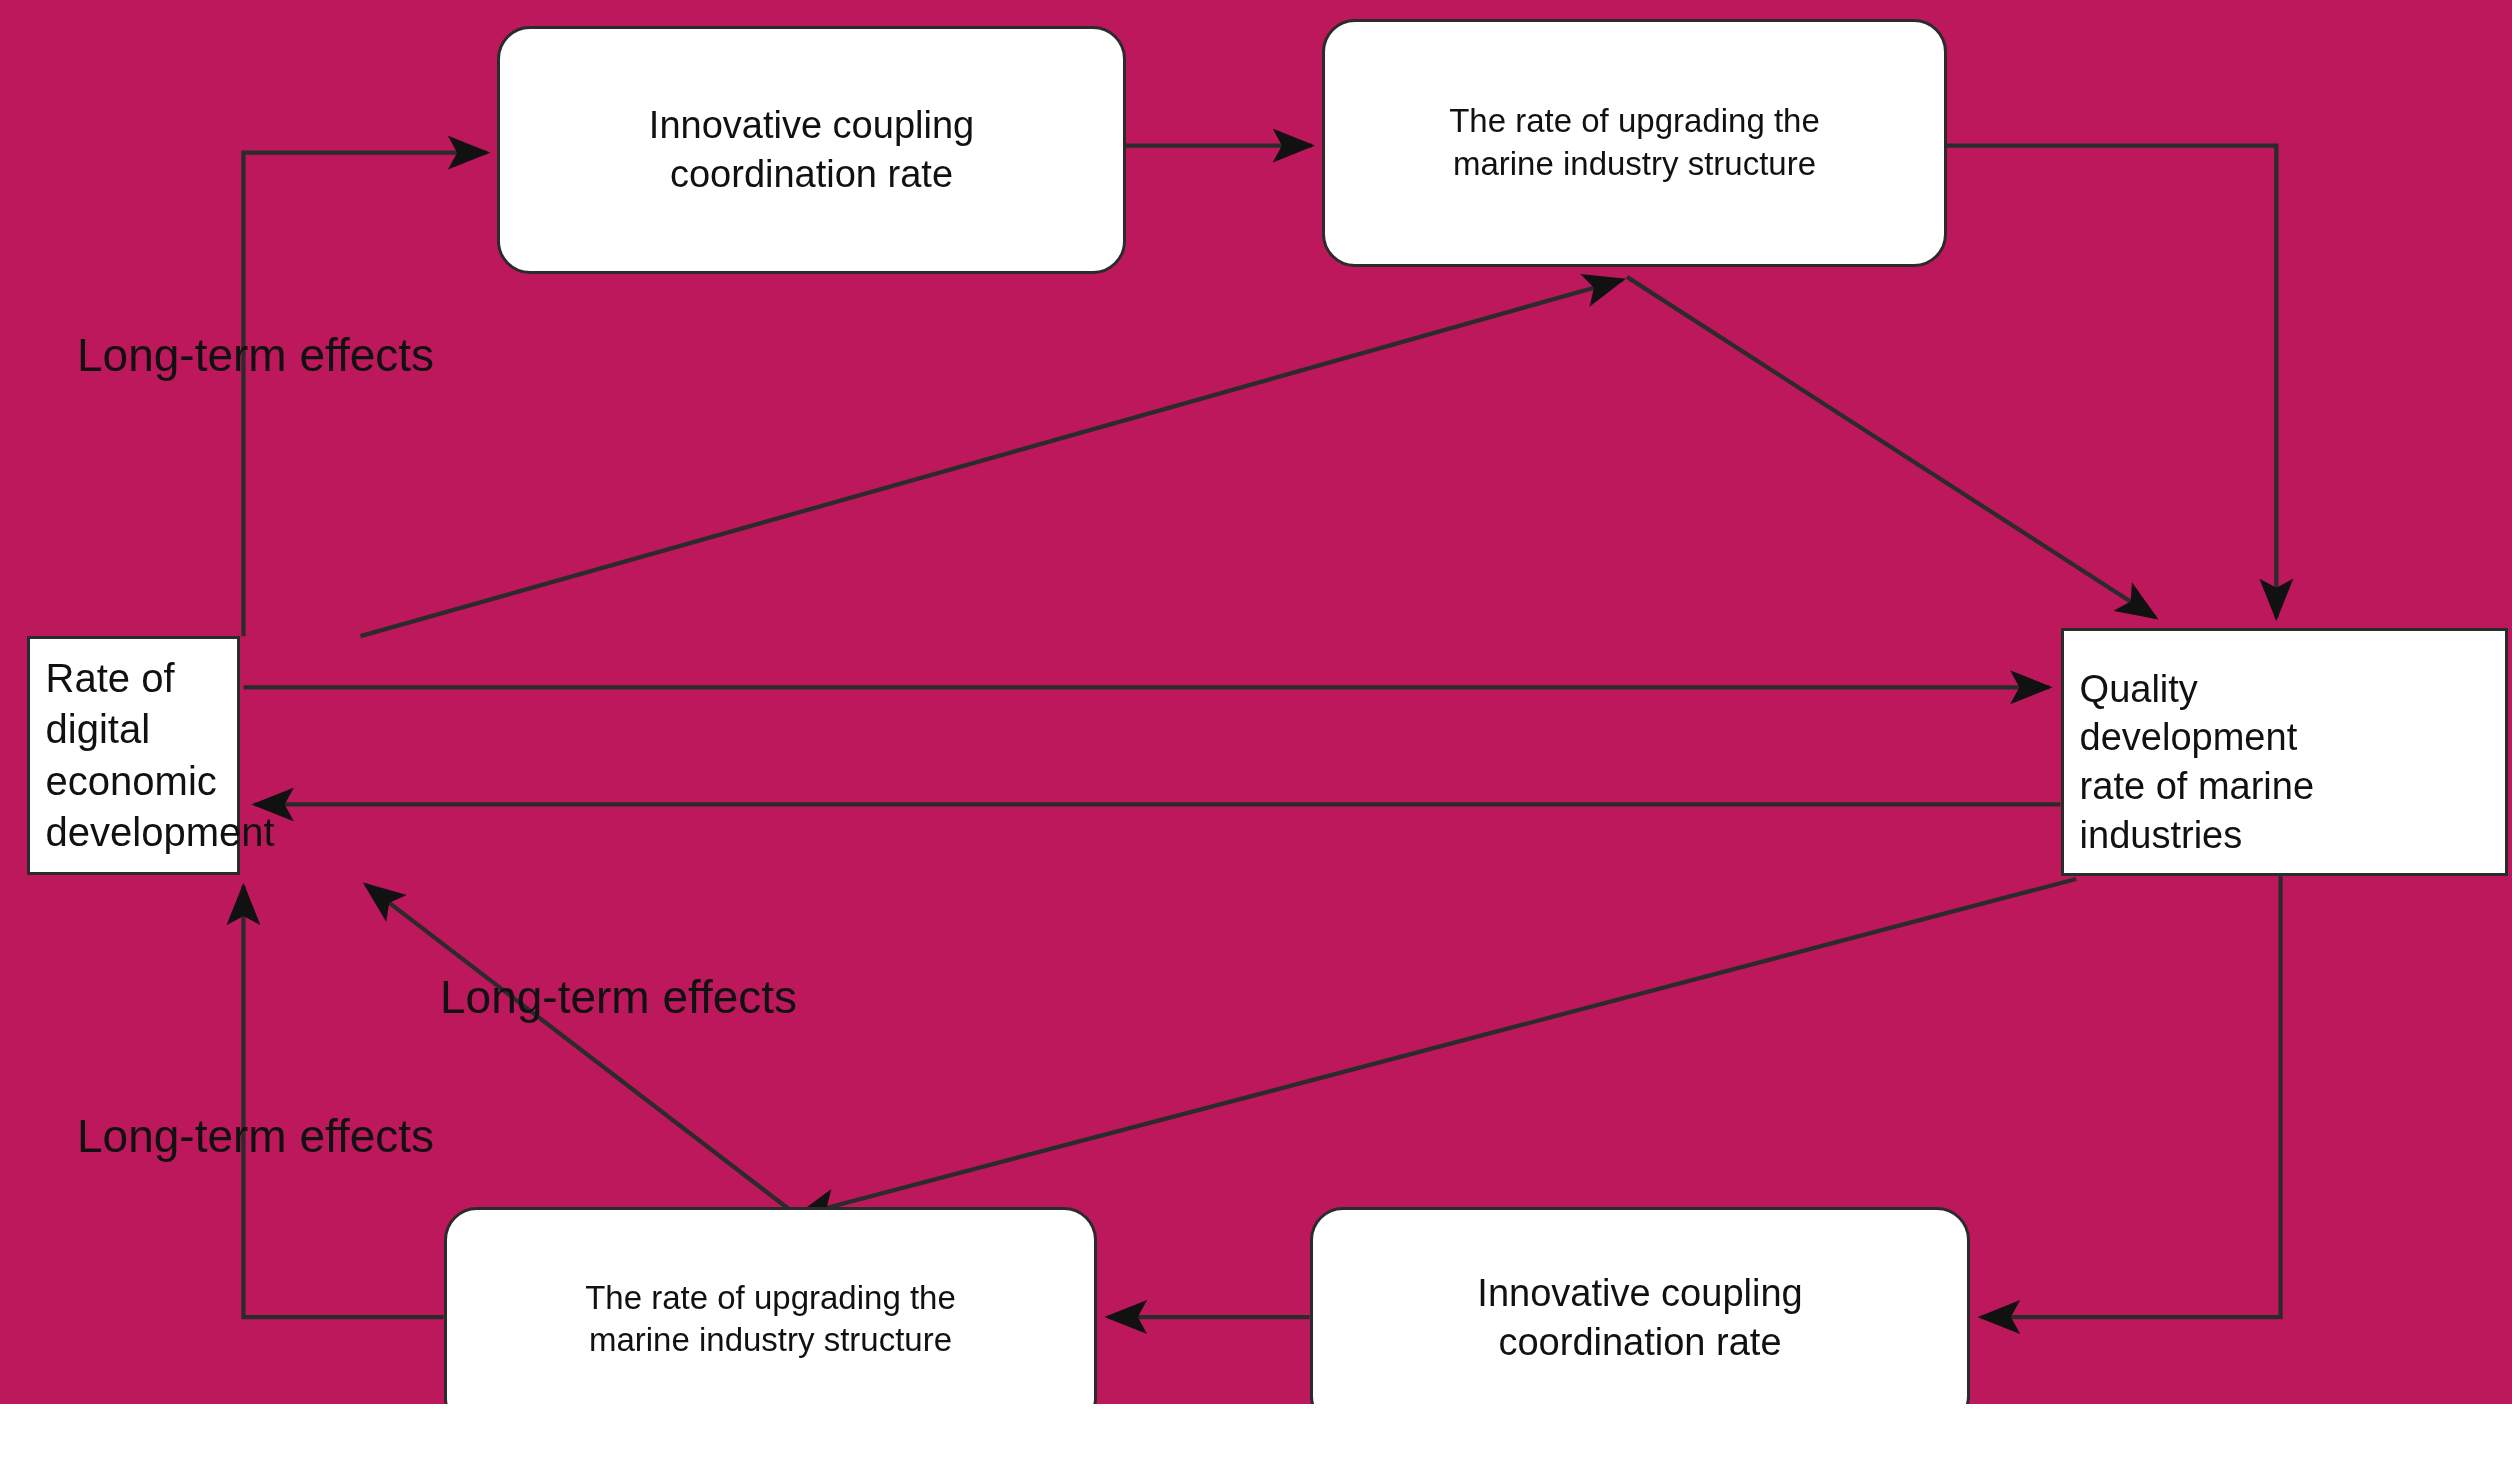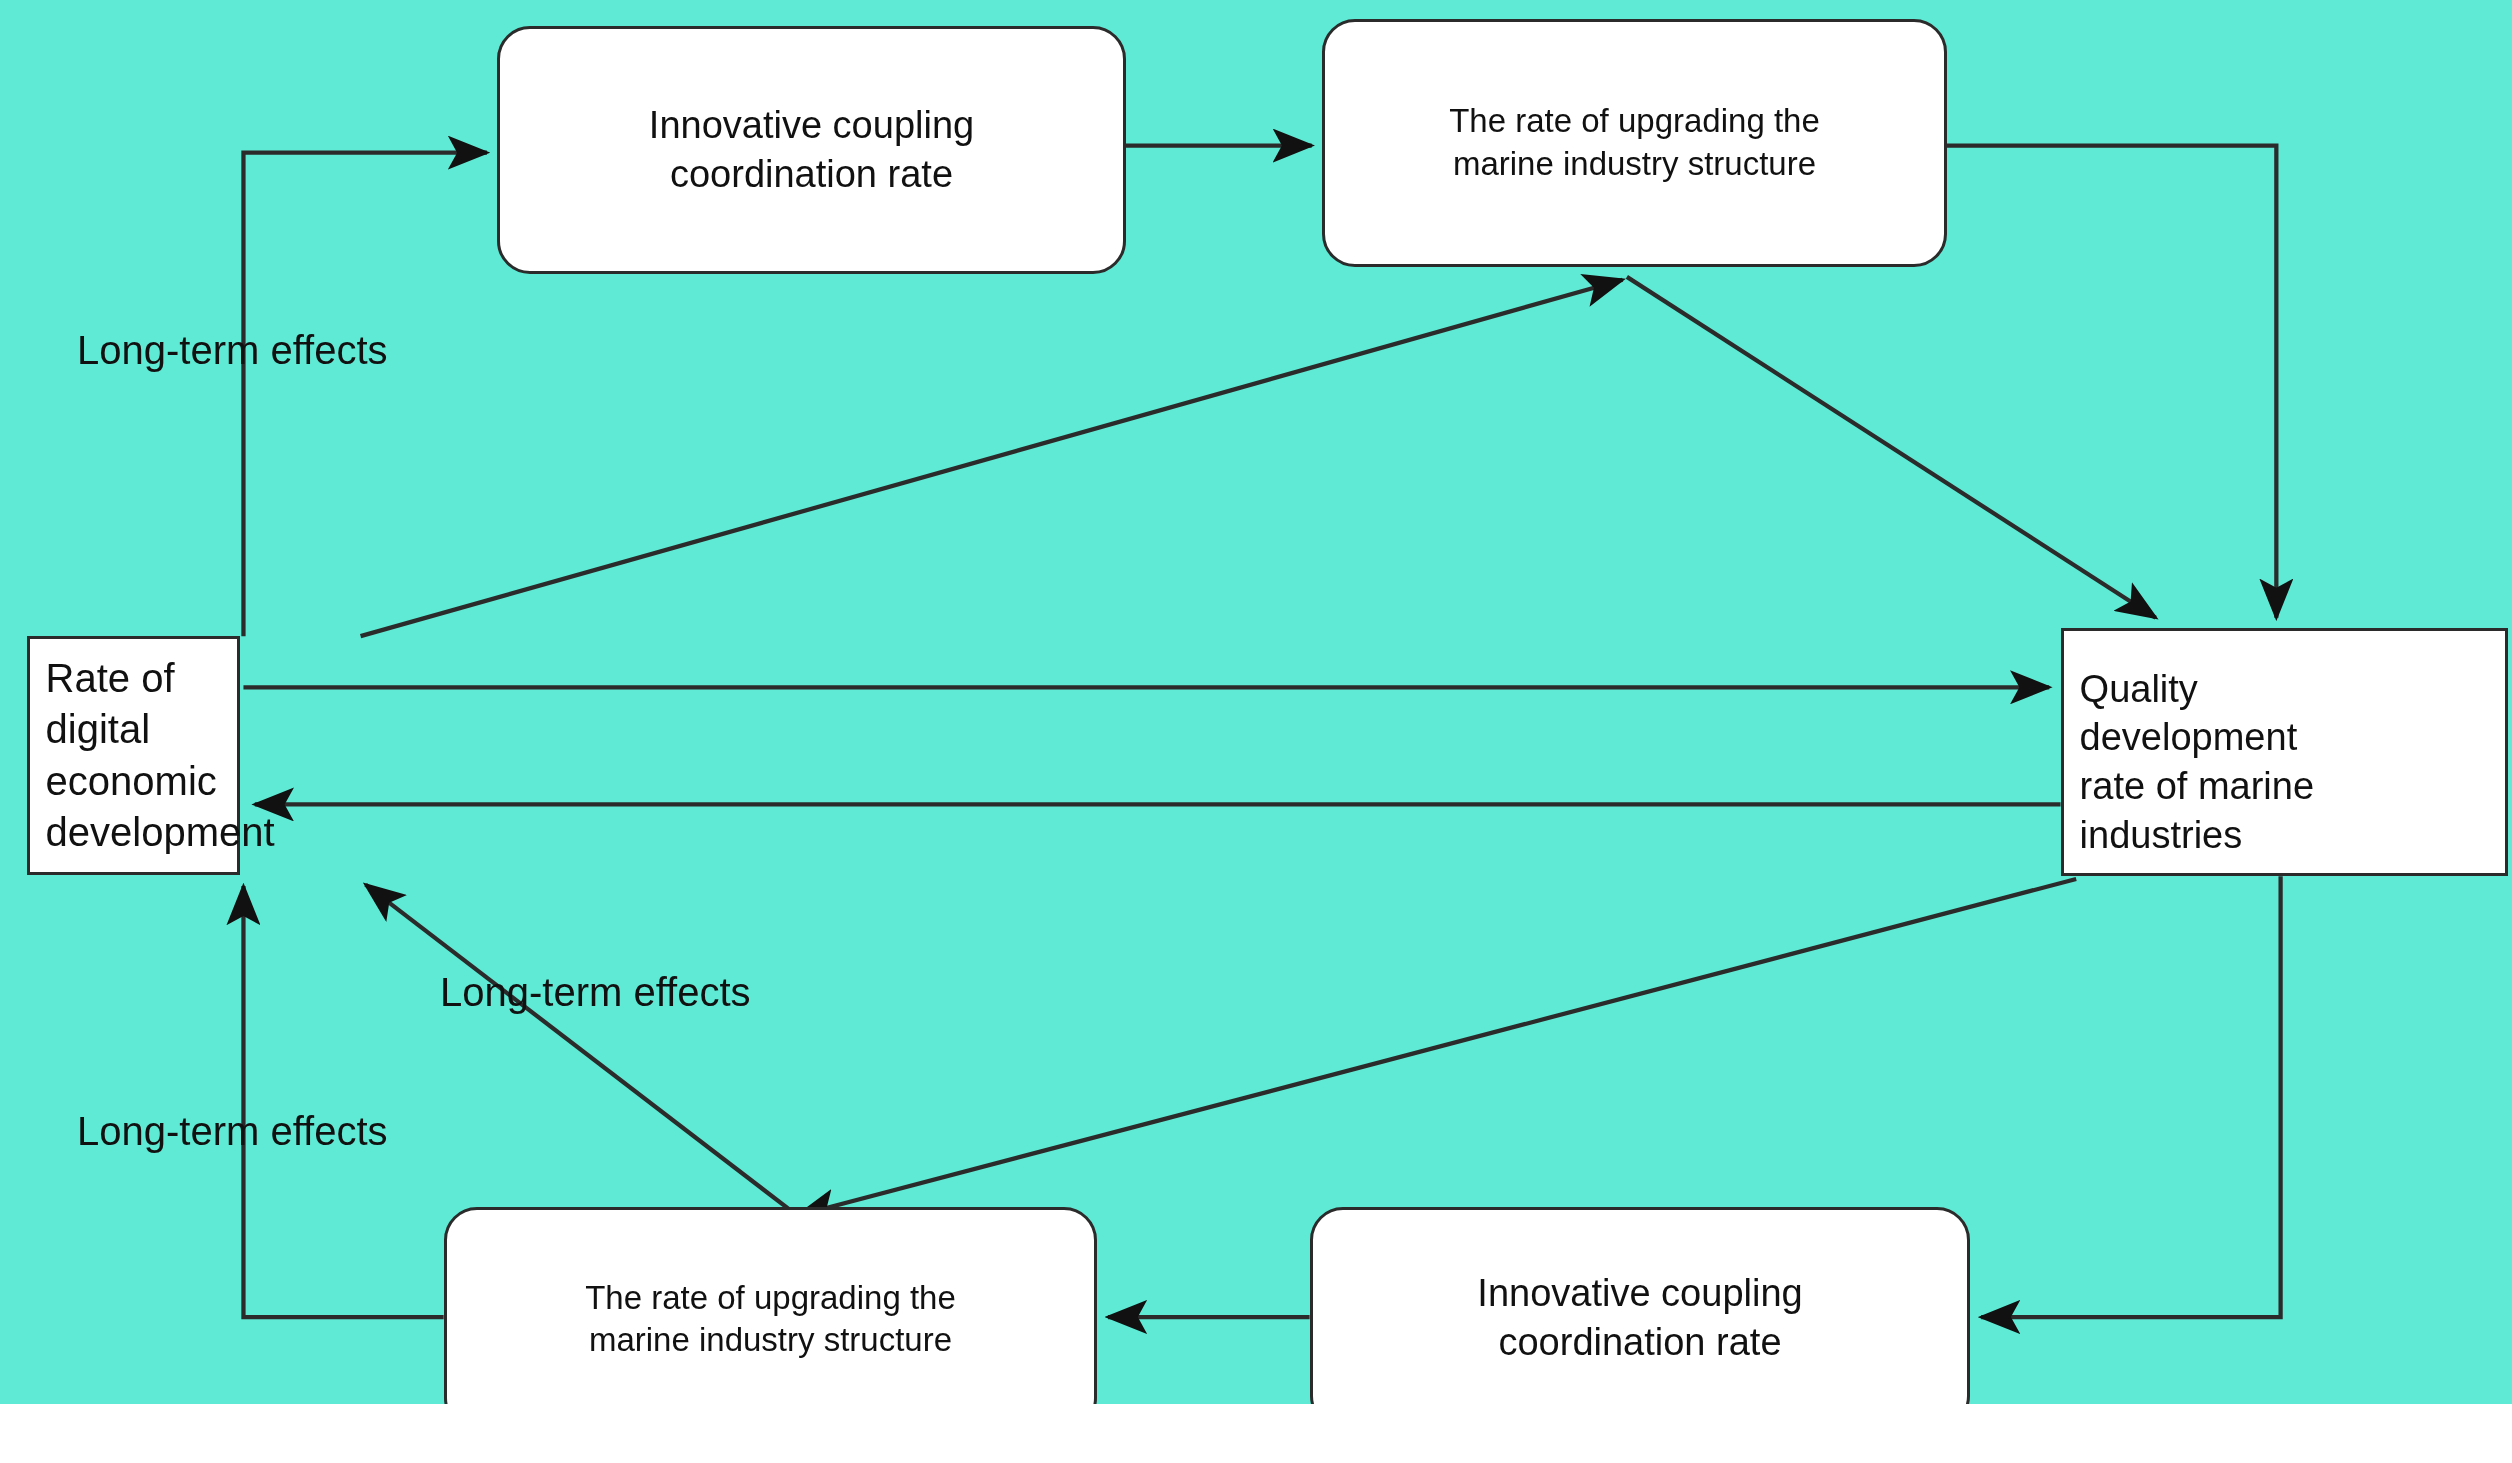--- a/index.html
+++ b/index.html
@@ -7,21 +7,21 @@
     padding: 0;
     background: #ffffff;
   }
   body {
     font-family: "Liberation Sans", sans-serif;
   }
   #canvas {
     position: relative;
     width: 2512px;
     height: 1404px;
-    background: #5eead4;
+    background: #be185d;
     overflow: hidden;
   }
   #wires {
     position: absolute;
     left: 0;
     top: 0;
     width: 2512px;
     height: 1464px;
   }
   .node {
@@ -74,21 +74,21 @@
   #node-innov-bottom {
     left: 1310px; top: 1207px; width: 660px; height: 222px;
     font-size: 38px;
   }
   #node-quality .node-label {
     position: relative;
     top: 10px;
   }
   .edge-label {
     position: absolute;
-    font-size: 40px;
+    font-size: 46px;
     color: #111111;
     white-space: nowrap;
     z-index: 4;
   }
   #label-long-1 { left: 77px; top: 328px; }
   #label-long-2 { left: 440px; top: 970px; }
   #label-long-3 { left: 77px; top: 1109px; }
   .wire-line {
     stroke: #2b2b2b;
     stroke-width: 6;

